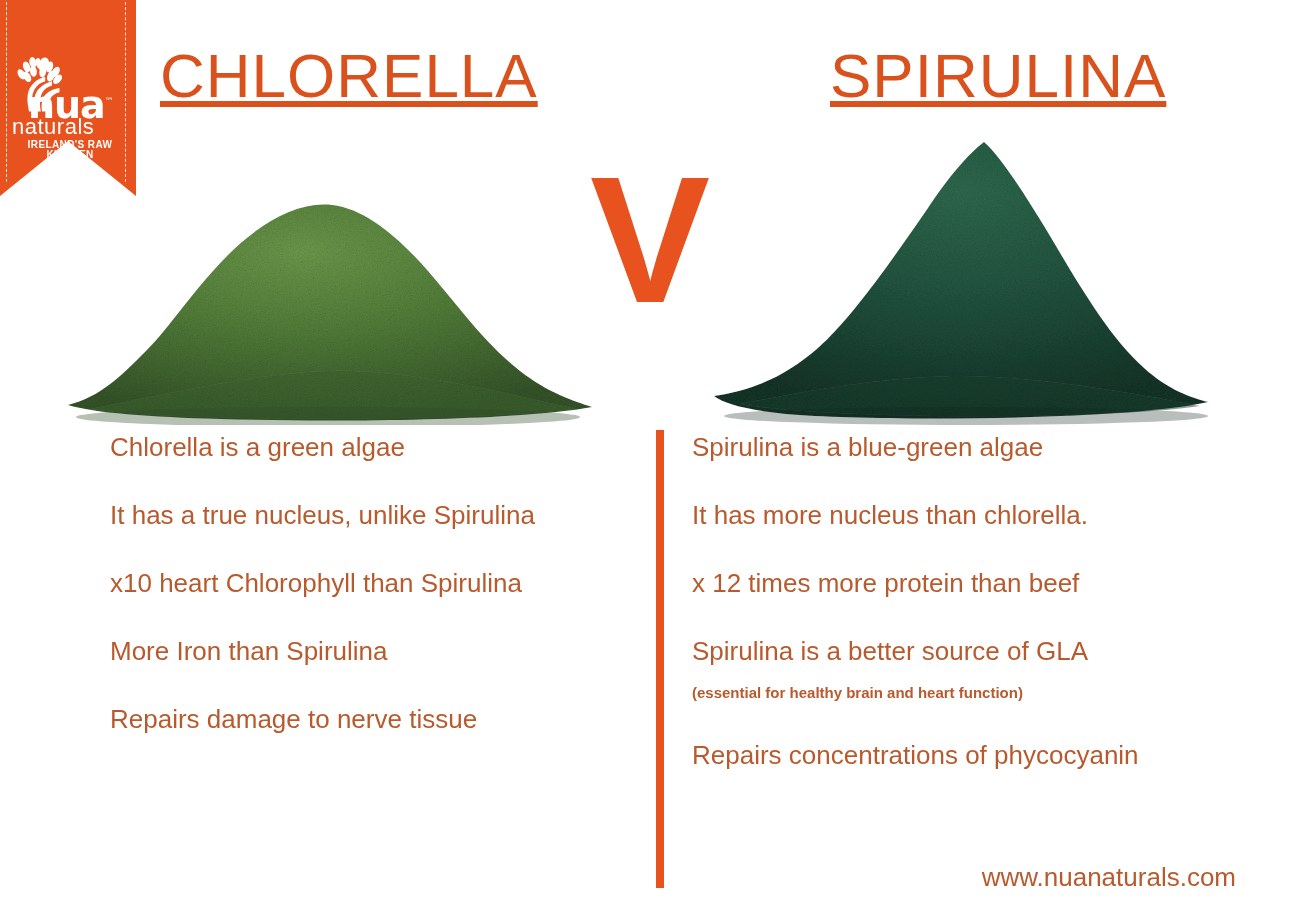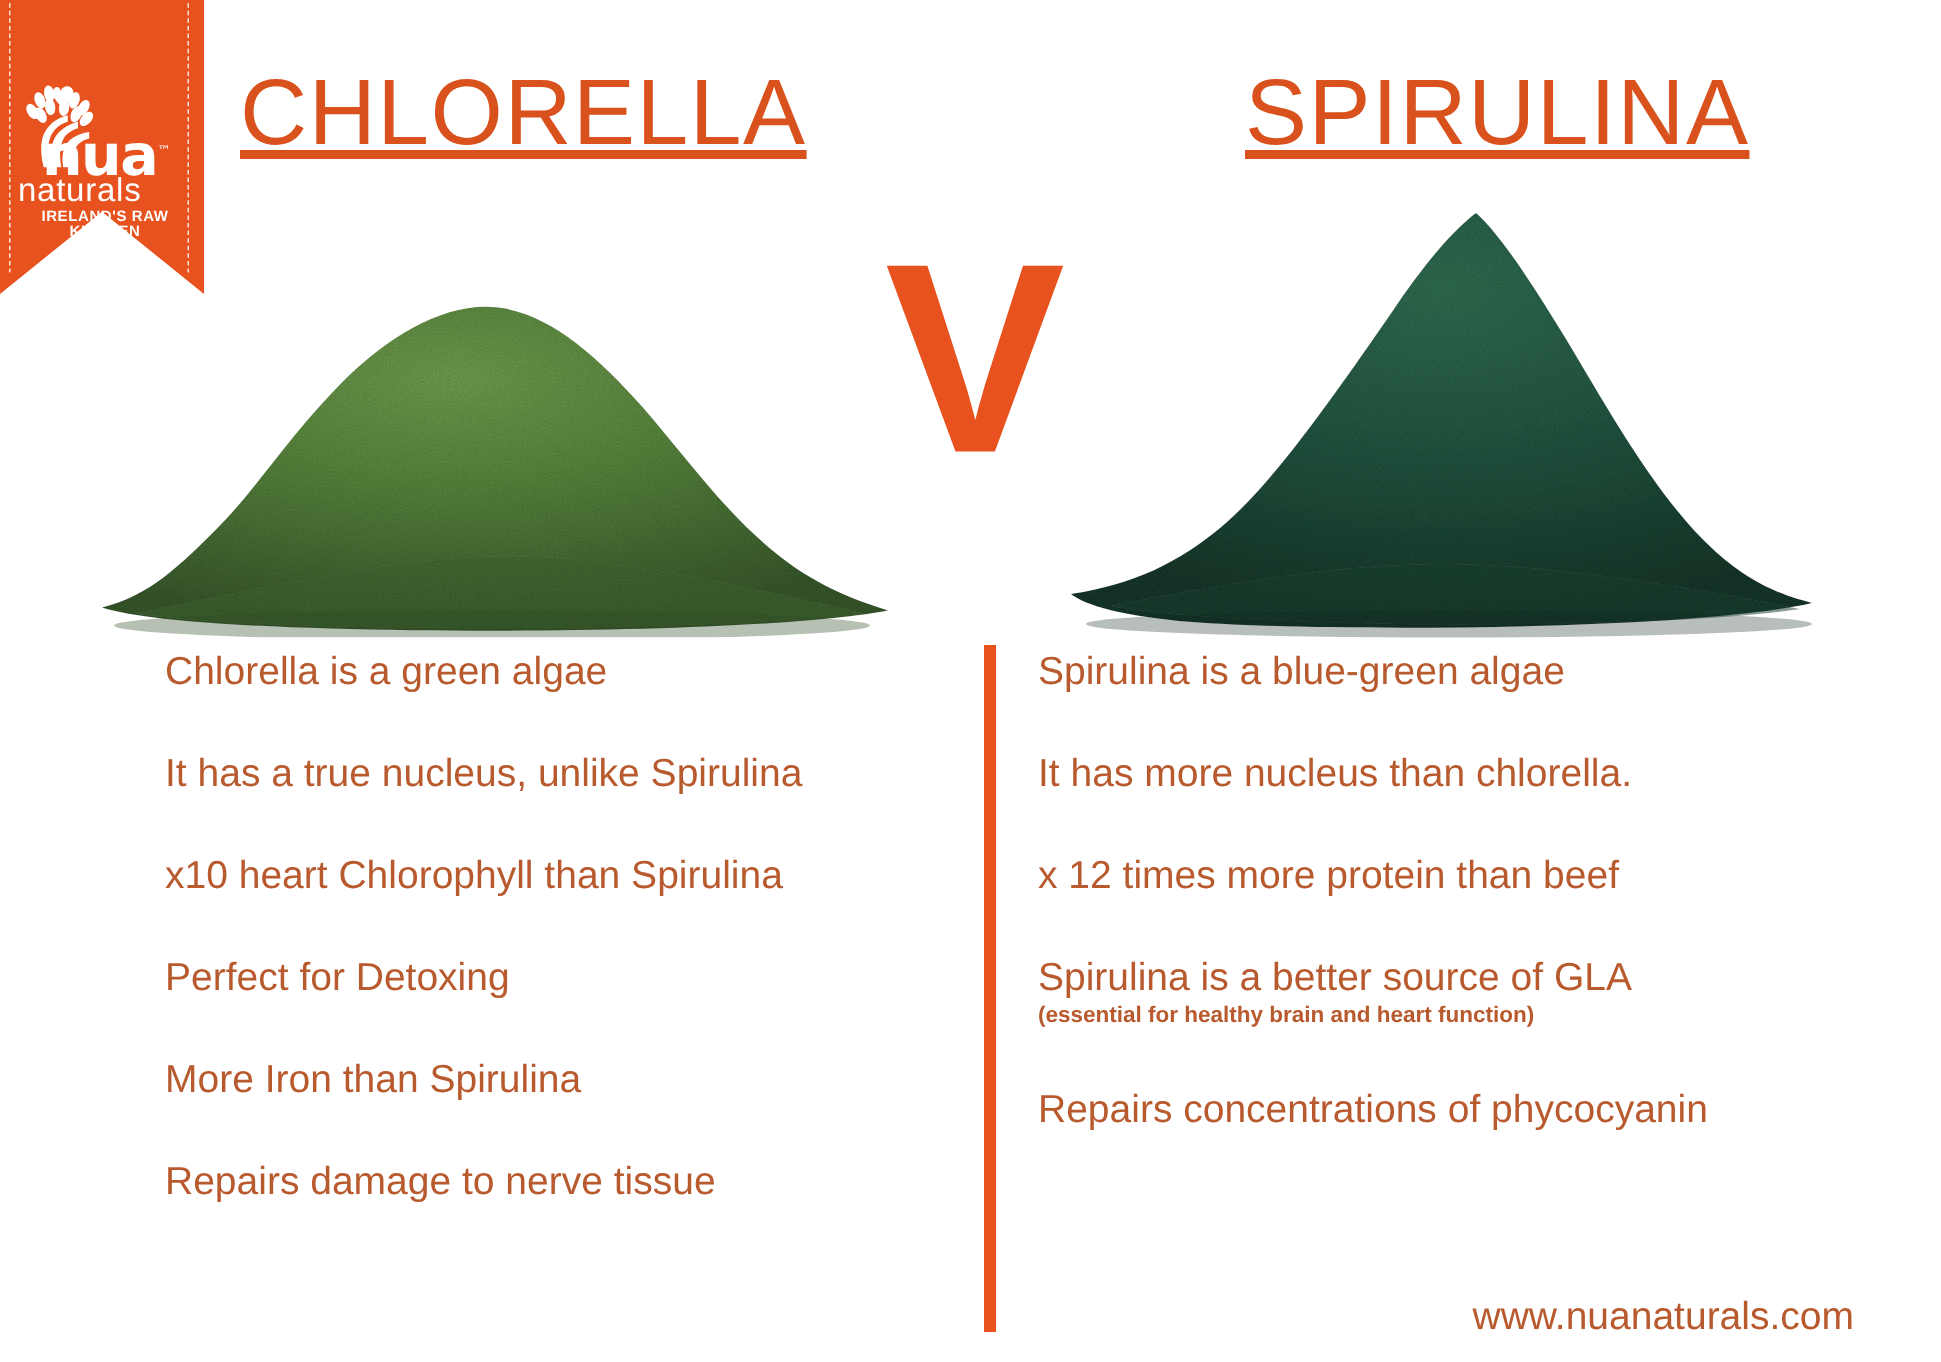--- a/index.html
+++ b/index.html
@@ -160,21 +160,21 @@
     font-family: "Liberation Sans", sans-serif;
     white-space: nowrap;
   }
   .col-left  .fact { margin-bottom: 38px; }
   .col-right .fact { margin-bottom: 38px; }
   .fact-sub {
     display: block;
     font-size: 15px;
     line-height: 18px;
     font-weight: bold;
-    margin-top: 2px;
+    margin-top: 18px;
     color: #b85a2d;
   }
 
   
   .vrule {
     position: absolute;
     left: 656px;
     top: 430px;
     width: 8px;
     height: 458px;
@@ -300,21 +300,20 @@
   <div class="title title-right">SPIRULINA</div>
 
   <div class="v-glyph">V</div>
 
   <div class="vrule"></div>
 
   <div class="col col-left">
     <div class="fact">Chlorella is a green algae</div>
     <div class="fact">It has  a true nucleus, unlike Spirulina</div>
     <div class="fact">x10 heart Chlorophyll than Spirulina</div>
-    <div class="fact">Perfect for Detoxing</div>
     <div class="fact">More Iron than Spirulina</div>
     <div class="fact">Repairs damage to nerve tissue</div>
   </div>
 
   <div class="col col-right">
     <div class="fact">Spirulina is a blue-green algae</div>
     <div class="fact">It has more nucleus than chlorella.</div>
     <div class="fact">x 12 times more protein than beef</div>
     <div class="fact">
       <span>Spirulina is a better source of GLA</span>

